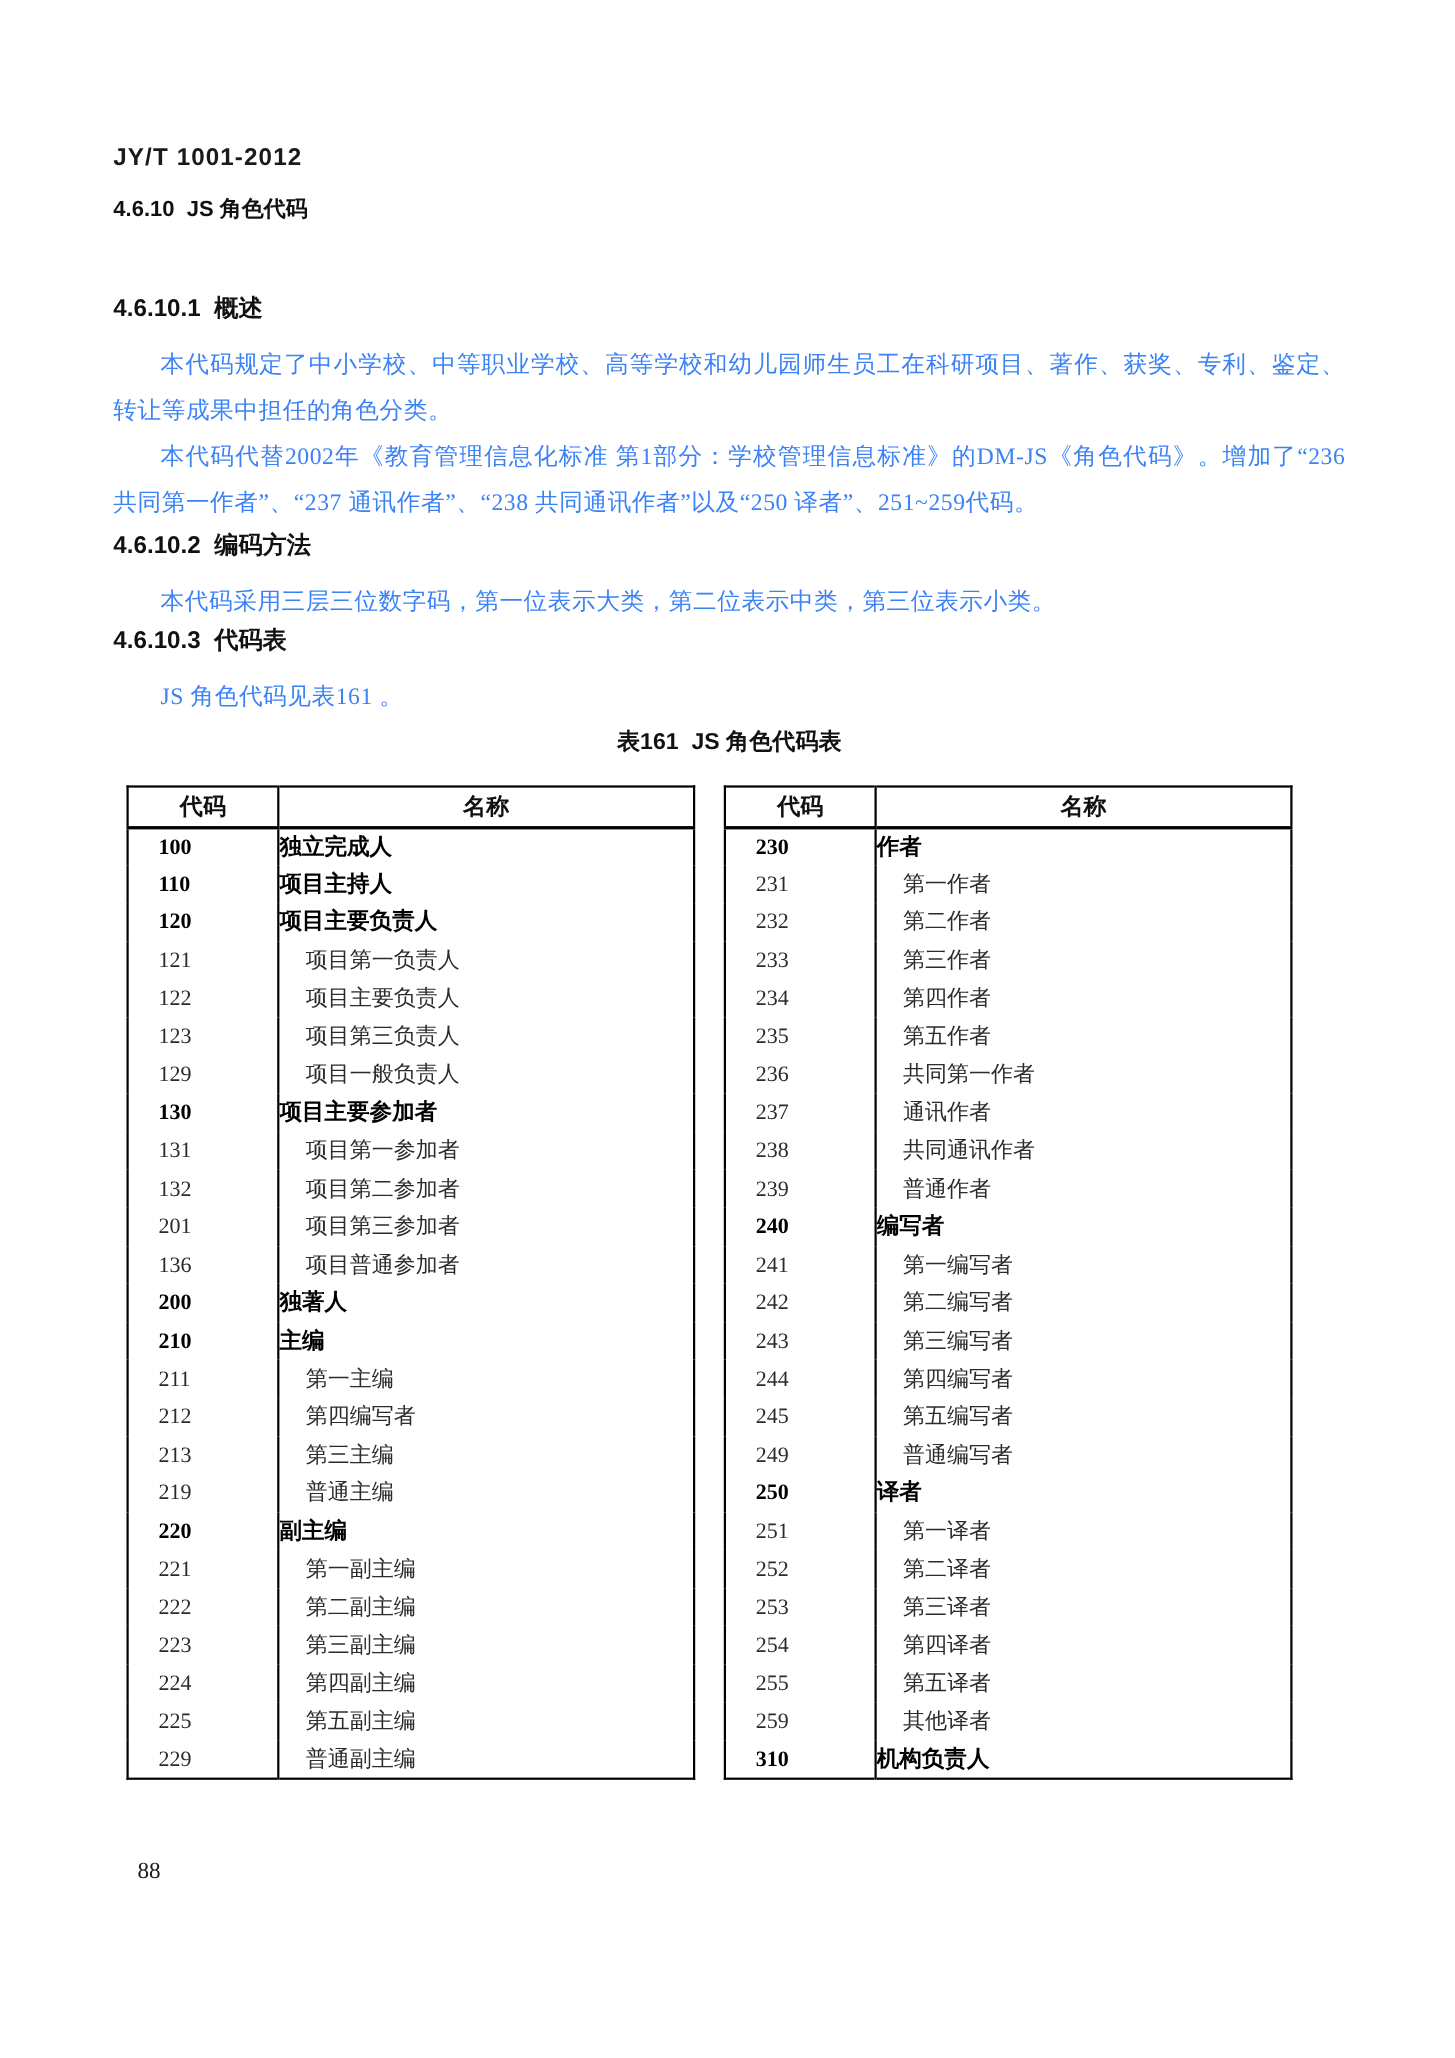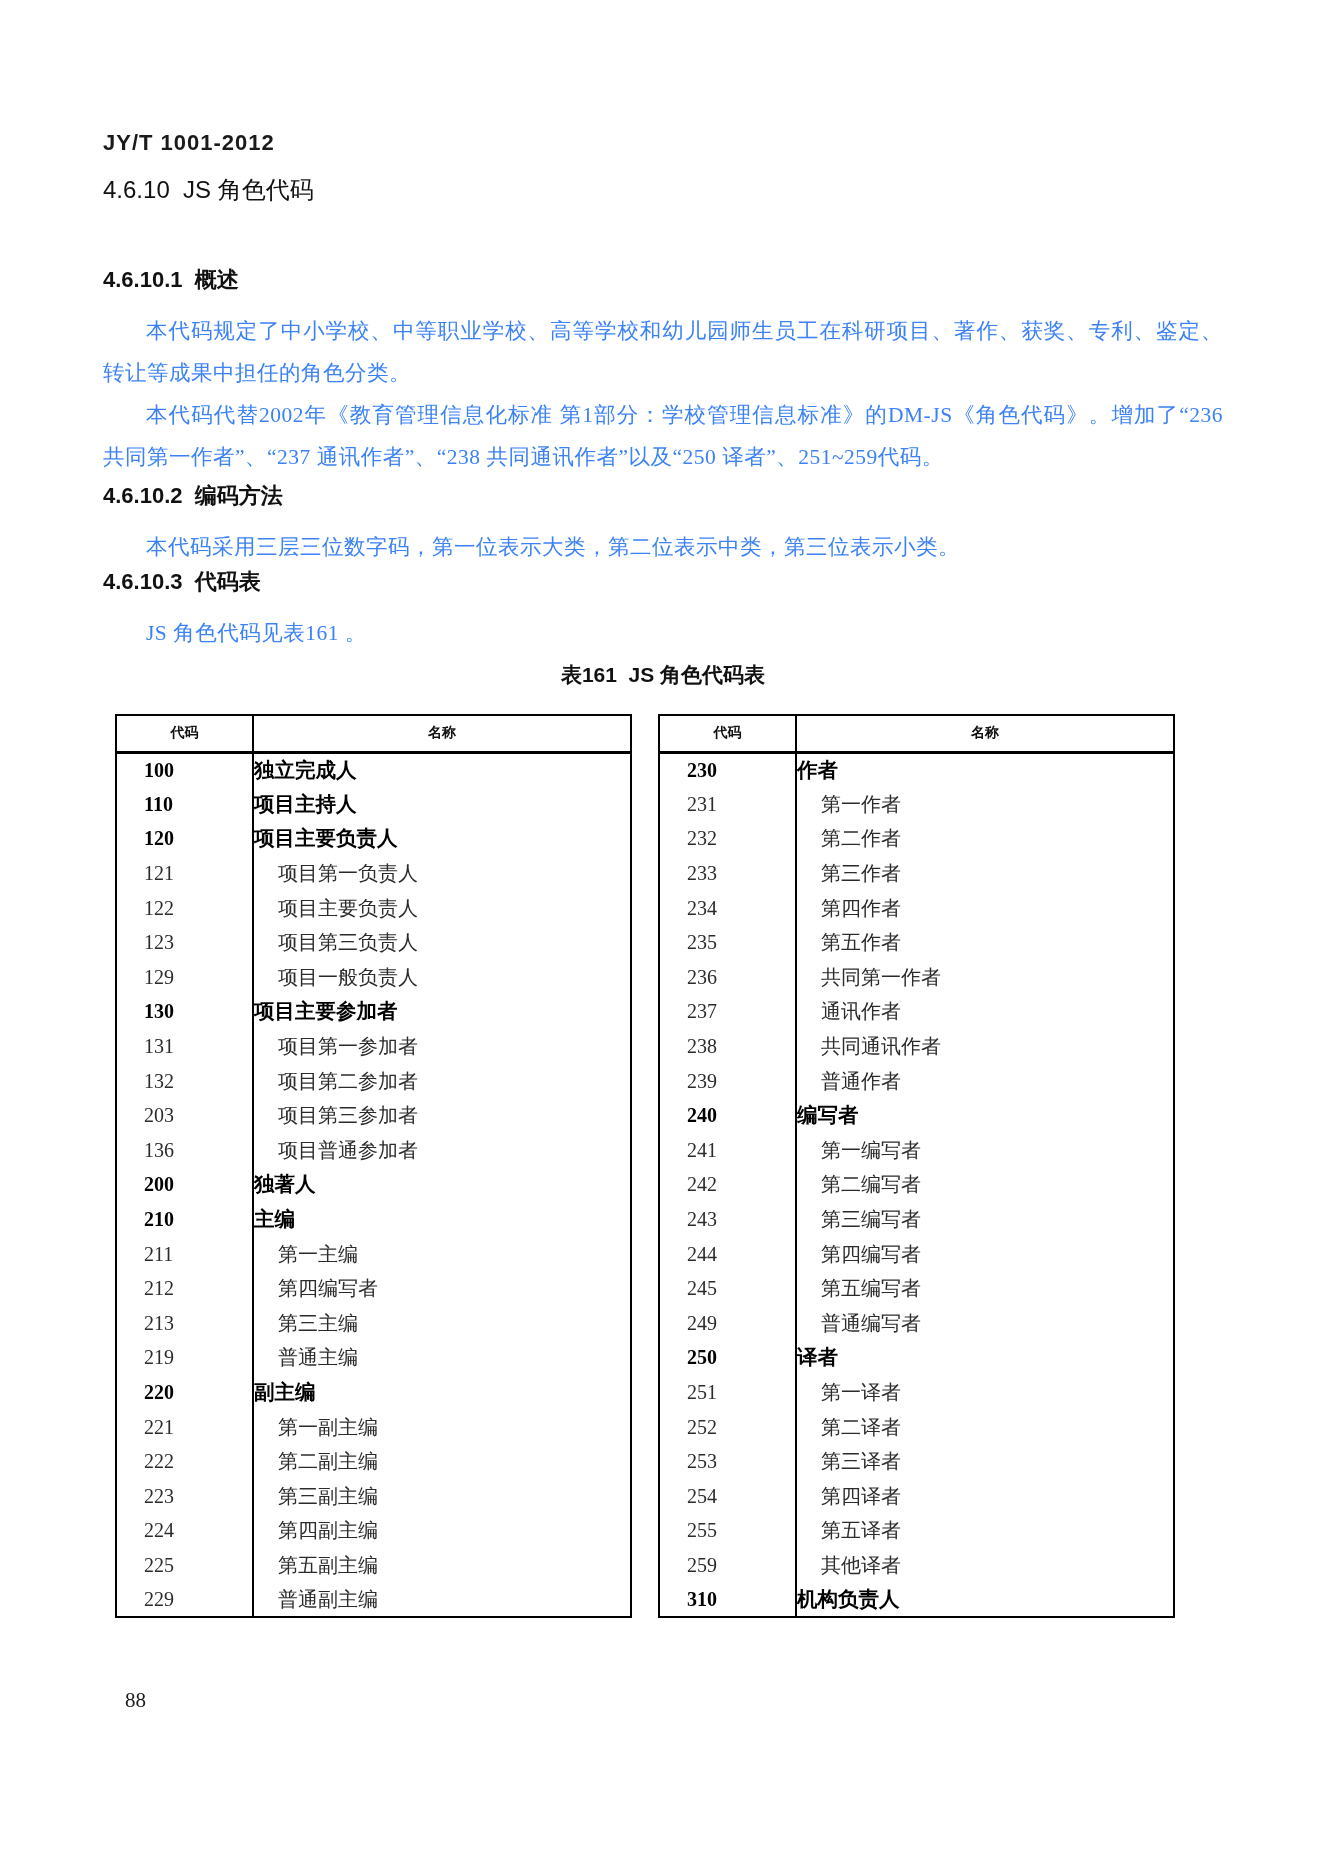--- a/index.html
+++ b/index.html
@@ -19,22 +19,22 @@
     font-family: "Liberation Sans", "DejaVu Sans", sans-serif;
     font-weight: 600;
     font-size: 22px;
     line-height: 26px;
     letter-spacing: 1px;
     color: #1a1a1a;
     white-space: pre-wrap;
   }
   h1.sec {
     font-family: "Liberation Sans", "DejaVu Sans", sans-serif;
-    font-weight: normal;
-    font-size: 24px;
+    font-weight: bold;
+    font-size: 20px;
     line-height: 28px;
     margin-top: 20px;
     color: #111;
     white-space: pre-wrap;
   }
   h2.sec {
     font-family: "Liberation Sans", "DejaVu Sans", sans-serif;
     font-weight: bold;
     font-size: 22px;
     line-height: 28px;
@@ -77,21 +77,21 @@
   table.code-table {
     border-collapse: collapse;
     width: 517px;
     table-layout: fixed;
     border: 2.5px solid #000;
   }
   table.code-table col.c-code { width: 137px; }
   table.code-table th {
     font-family: "Liberation Sans", "DejaVu Sans", sans-serif;
     font-weight: bold;
-    font-size: 14px;
+    font-size: 21px;
     height: 37px;
     text-align: center;
     vertical-align: middle;
     border-bottom: 3px solid #000;
     color: #111;
   }
   table.code-table th.h-code { border-right: 2px solid #000; }
   table.code-table td {
     height: 34.6px;
     vertical-align: middle;
@@ -192,21 +192,21 @@
           </tr>
           <tr>
             <td class="col-code">131</td>
             <td class="col-name indent">项目第一参加者</td>
           </tr>
           <tr>
             <td class="col-code">132</td>
             <td class="col-name indent">项目第二参加者</td>
           </tr>
           <tr>
-            <td class="col-code">203</td>
+            <td class="col-code">201</td>
             <td class="col-name indent">项目第三参加者</td>
           </tr>
           <tr>
             <td class="col-code">136</td>
             <td class="col-name indent">项目普通参加者</td>
           </tr>
           <tr>
             <td class="col-code bold">200</td>
             <td class="col-name bold">独著人</td>
           </tr>

